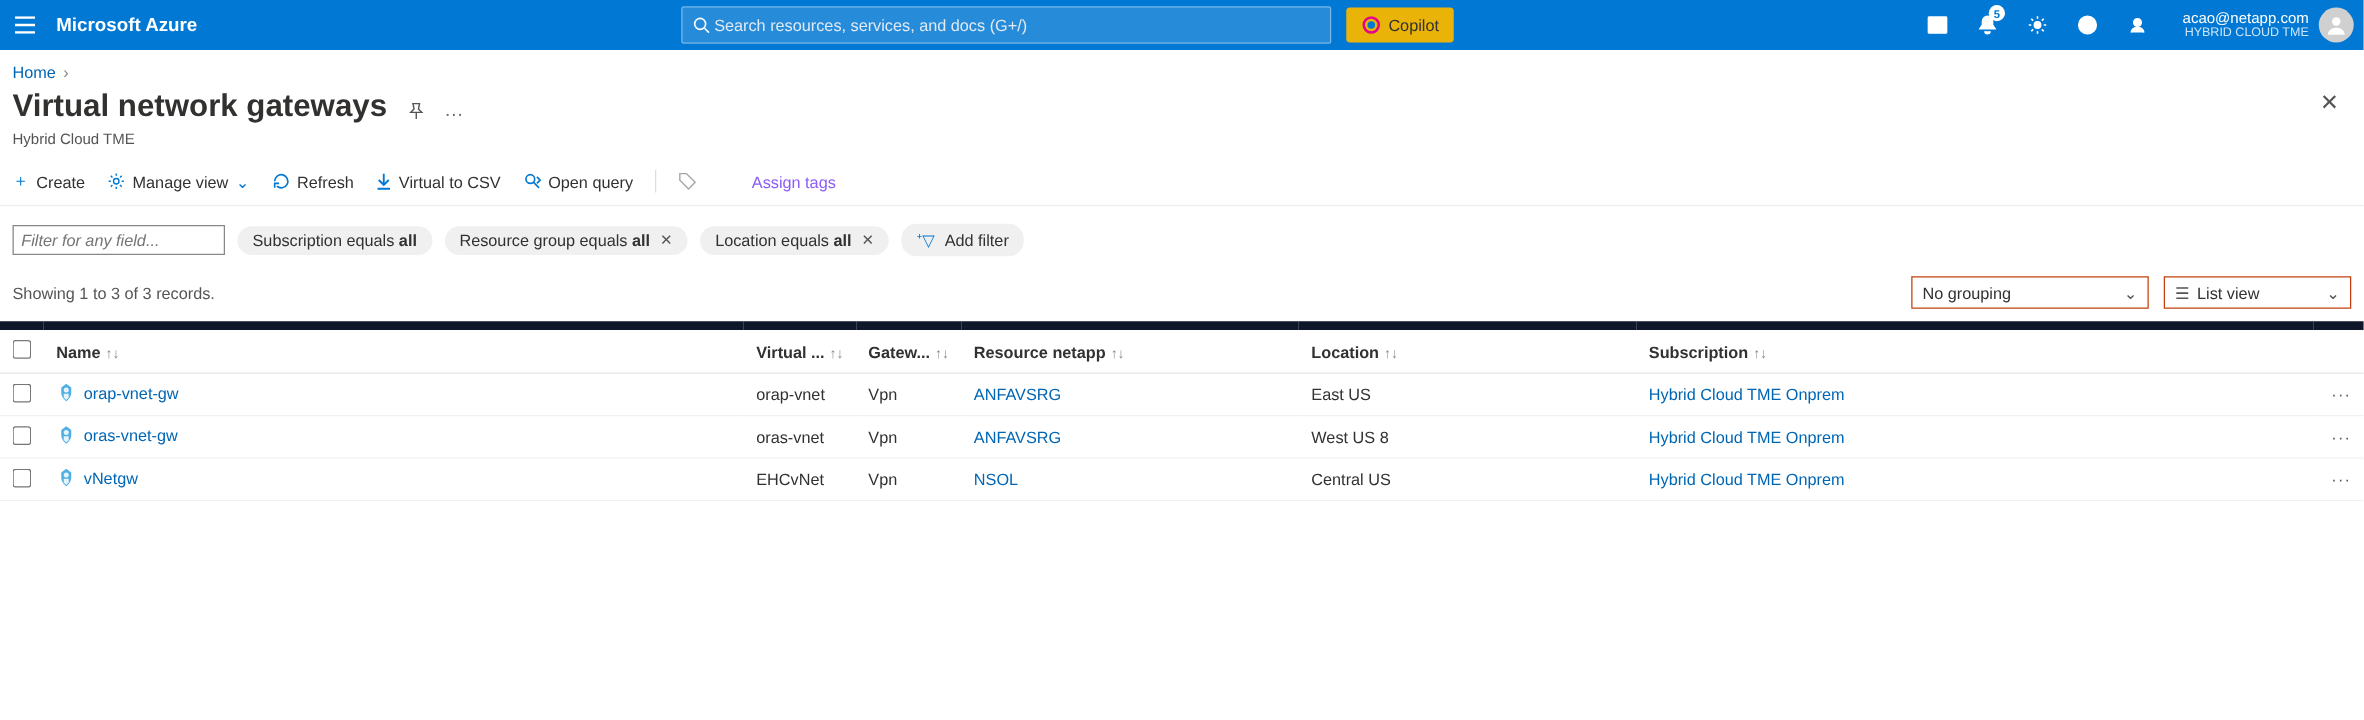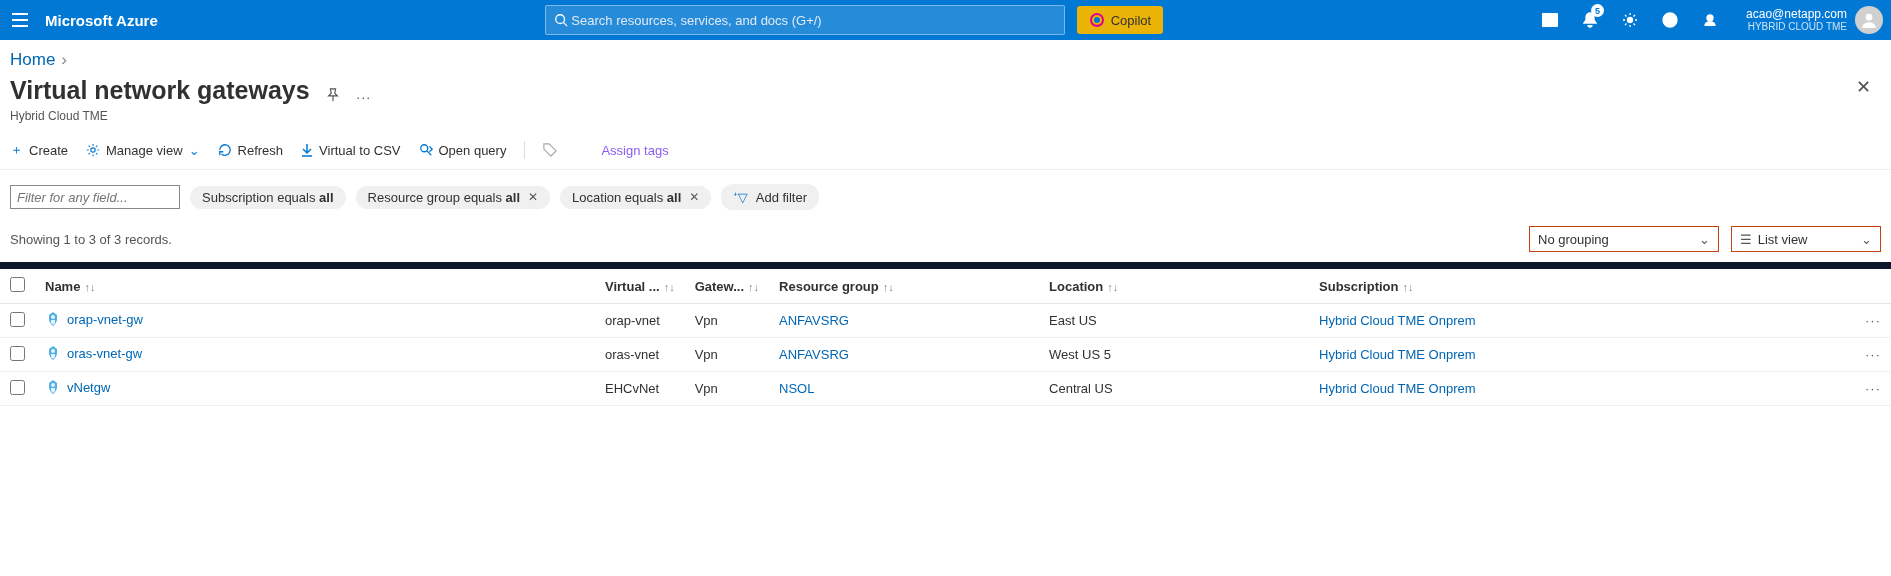--- a/index.html
+++ b/index.html
@@ -20,21 +20,21 @@
   .top-icons { display:flex; align-items:center; height:100%; }
   .top-icon { width: 40px; height:100%; display:flex; align-items:center; justify-content:center; cursor:pointer; position:relative; }
   .top-icon svg { fill:#fff; stroke:#fff; }
   .badge { position:absolute; top:4px; right:6px; background:#fff; color:#0078d4; font-size:9px; font-weight:700; width:13px; height:13px; border-radius:50%; display:flex; align-items:center; justify-content:center; }
   .account { padding: 0 8px 0 16px; text-align:right; line-height:1.2; cursor:pointer; display:flex; align-items:center; gap:8px; height:100%; }
   .account .email { font-size:12px; color:#fff; }
   .account .tenant { font-size:10px; color:#cce4f7; text-transform:uppercase; }
   .avatar { width:28px; height:28px; border-radius:50%; background:#d0d0d0; display:flex; align-items:center; justify-content:center; }
 
   
-  .breadcrumb { padding: 10px 10px 6px 10px; display:flex; align-items:flex-end; font-size:17px; }
+  .breadcrumb { padding: 10px 10px 6px 10px; display:flex; align-items:flex-end; font-size:13px; }
   .breadcrumb a { color:#0066b4; }
   .breadcrumb .chev { color:#888; margin-left:6px; }
 
   
   .page-header { padding: 0 10px 6px 10px; display:flex; align-items:flex-start; }
   .page-title-block { display:flex; align-items:flex-end; gap:16px; }
   h1 { font-size: 25px; font-weight:600; }
   .pin, .ellipsis { color:#666; cursor:pointer; font-size:15px; }
   .close-page { margin-left:auto; margin-right:10px; cursor:pointer; font-size:18px; color:#555; }
   .subtitle { padding: 0 10px; font-size:12px; color:#555; margin-top:-2px; }
@@ -265,21 +265,21 @@
   </div>
 </div>
 
 <table class="grid">
   <thead>
     <tr>
       <th class="chk"><input type="checkbox" style=""></th>
       <th class="col-name"><span>Name</span><span class="sort">↑↓</span></th>
       <th class="col-vnet"><span>Virtual ...</span><span class="sort">↑↓</span></th>
       <th class="col-gw"><span>Gatew...</span><span class="sort">↑↓</span></th>
-      <th class="col-rg"><span>Resource group</span><span class="sort">↑↓</span></th>
+      <th class="col-rg"><span>Resource netapp</span><span class="sort">↑↓</span></th>
       <th class="col-loc"><span>Location</span><span class="sort">↑↓</span></th>
       <th class="col-sub"><span>Subscription</span><span class="sort">↑↓</span></th>
       <th></th>
     </tr>
   </thead>
   <tbody id="grid-body">
       <tr>
         <td class="chk"><input type="checkbox" style=""></td>
         <td><span class="res-icon"><svg width="16" height="16" viewBox="0 0 16 16">
               <path fill="#50b0e4" d="M8 1l4 3v4c0 3-2 5.5-4 7-2-1.5-4-4-4-7V4z"></path>
@@ -294,21 +294,21 @@
       </tr>
       <tr>
         <td class="chk"><input type="checkbox" style=""></td>
         <td><span class="res-icon"><svg width="16" height="16" viewBox="0 0 16 16">
               <path fill="#50b0e4" d="M8 1l4 3v4c0 3-2 5.5-4 7-2-1.5-4-4-4-7V4z"></path>
               <path fill="#fff" d="M8 4a2 2 0 1 1 0 4 2 2 0 0 1 0-4zm-2 5h4v3l-2 2-2-2z" opacity="0.85"></path>
             </svg></span><a href="#" class="link">oras-vnet-gw</a></td>
         <td>oras-vnet</td>
         <td>Vpn</td>
         <td><a href="#" class="link">ANFAVSRG</a></td>
-        <td>West US 5</td>
+        <td>West US 8</td>
         <td><a href="#" class="link">Hybrid Cloud TME Onprem</a></td>
         <td class="row-menu">···</td>
       </tr>
       <tr>
         <td class="chk"><input type="checkbox" style=""></td>
         <td><span class="res-icon"><svg width="16" height="16" viewBox="0 0 16 16">
               <path fill="#50b0e4" d="M8 1l4 3v4c0 3-2 5.5-4 7-2-1.5-4-4-4-7V4z"></path>
               <path fill="#fff" d="M8 4a2 2 0 1 1 0 4 2 2 0 0 1 0-4zm-2 5h4v3l-2 2-2-2z" opacity="0.85"></path>
             </svg></span><a href="#" class="link">vNetgw</a></td>
         <td>EHCvNet</td>

